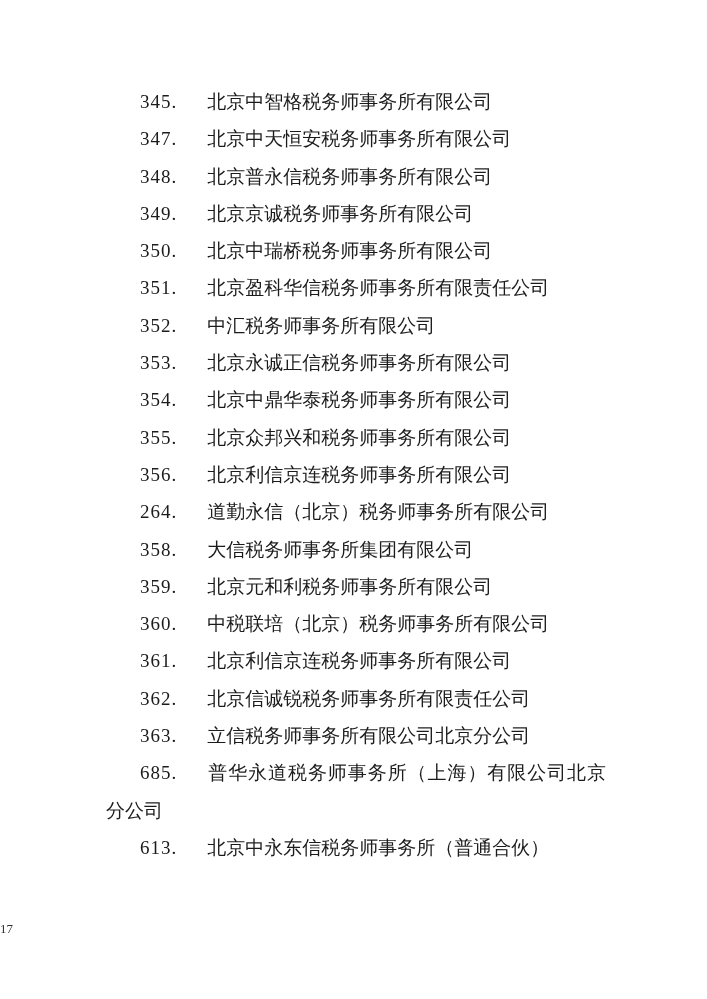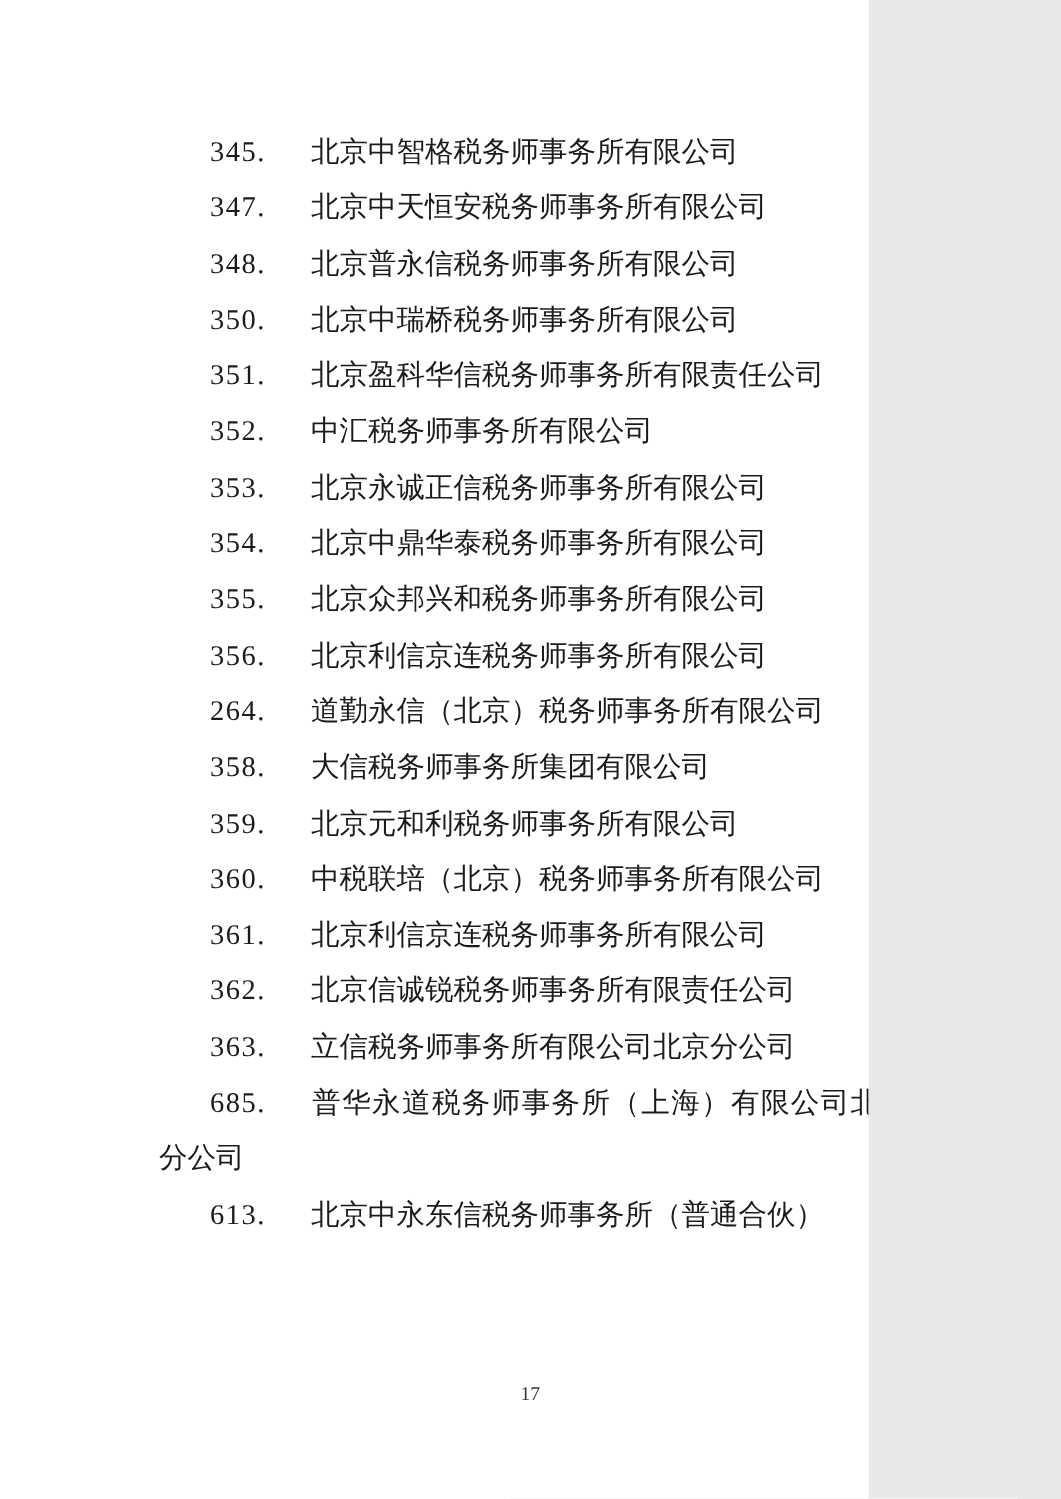--- a/index.html
+++ b/index.html
@@ -7,21 +7,21 @@
     padding: 0;
   }
   body {
     width: 707px;
     height: 999px;
     background: #e8e8e8;
     font-family: "Liberation Serif", "DejaVu Serif", serif;
   }
   .page {
     position: relative;
-    width: 579px;
+    width: 707px;
     height: 999px;
     background: #ffffff;
     overflow: hidden;
   }
   .content {
     position: absolute;
     left: 106px;
     top: 83px;
     width: 500px;
   }
@@ -39,34 +39,34 @@
     letter-spacing: 1px;
   }
   .entry .name {
     letter-spacing: 0px;
   }
   .page-number {
     position: absolute;
     top: 921px;
     left: 0;
     width: 707px;
-    text-align: center;
     font-size: 13px;
     color: #333333;
     line-height: 16px;
   }
 </style>
 </head>
 <body>
 
 <div class="page">
   <div class="content">
     <p class="entry"><span class="num">345.</span><span class="name">北京中智格税务师事务所有限公司</span></p>
     <p class="entry"><span class="num">347.</span><span class="name">北京中天恒安税务师事务所有限公司</span></p>
     <p class="entry"><span class="num">348.</span><span class="name">北京普永信税务师事务所有限公司</span></p>
+    <p class="entry"><span class="num">349.</span><span class="name">北京京诚税务师事务所有限公司</span></p>
     <p class="entry"><span class="num">350.</span><span class="name">北京中瑞桥税务师事务所有限公司</span></p>
     <p class="entry"><span class="num">351.</span><span class="name">北京盈科华信税务师事务所有限责任公司</span></p>
     <p class="entry"><span class="num">352.</span><span class="name">中汇税务师事务所有限公司</span></p>
     <p class="entry"><span class="num">353.</span><span class="name">北京永诚正信税务师事务所有限公司</span></p>
     <p class="entry"><span class="num">354.</span><span class="name">北京中鼎华泰税务师事务所有限公司</span></p>
     <p class="entry"><span class="num">355.</span><span class="name">北京众邦兴和税务师事务所有限公司</span></p>
     <p class="entry"><span class="num">356.</span><span class="name">北京利信京连税务师事务所有限公司</span></p>
     <p class="entry"><span class="num">264.</span><span class="name">道勤永信（北京）税务师事务所有限公司</span></p>
     <p class="entry"><span class="num">358.</span><span class="name">大信税务师事务所集团有限公司</span></p>
     <p class="entry"><span class="num">359.</span><span class="name">北京元和利税务师事务所有限公司</span></p>

